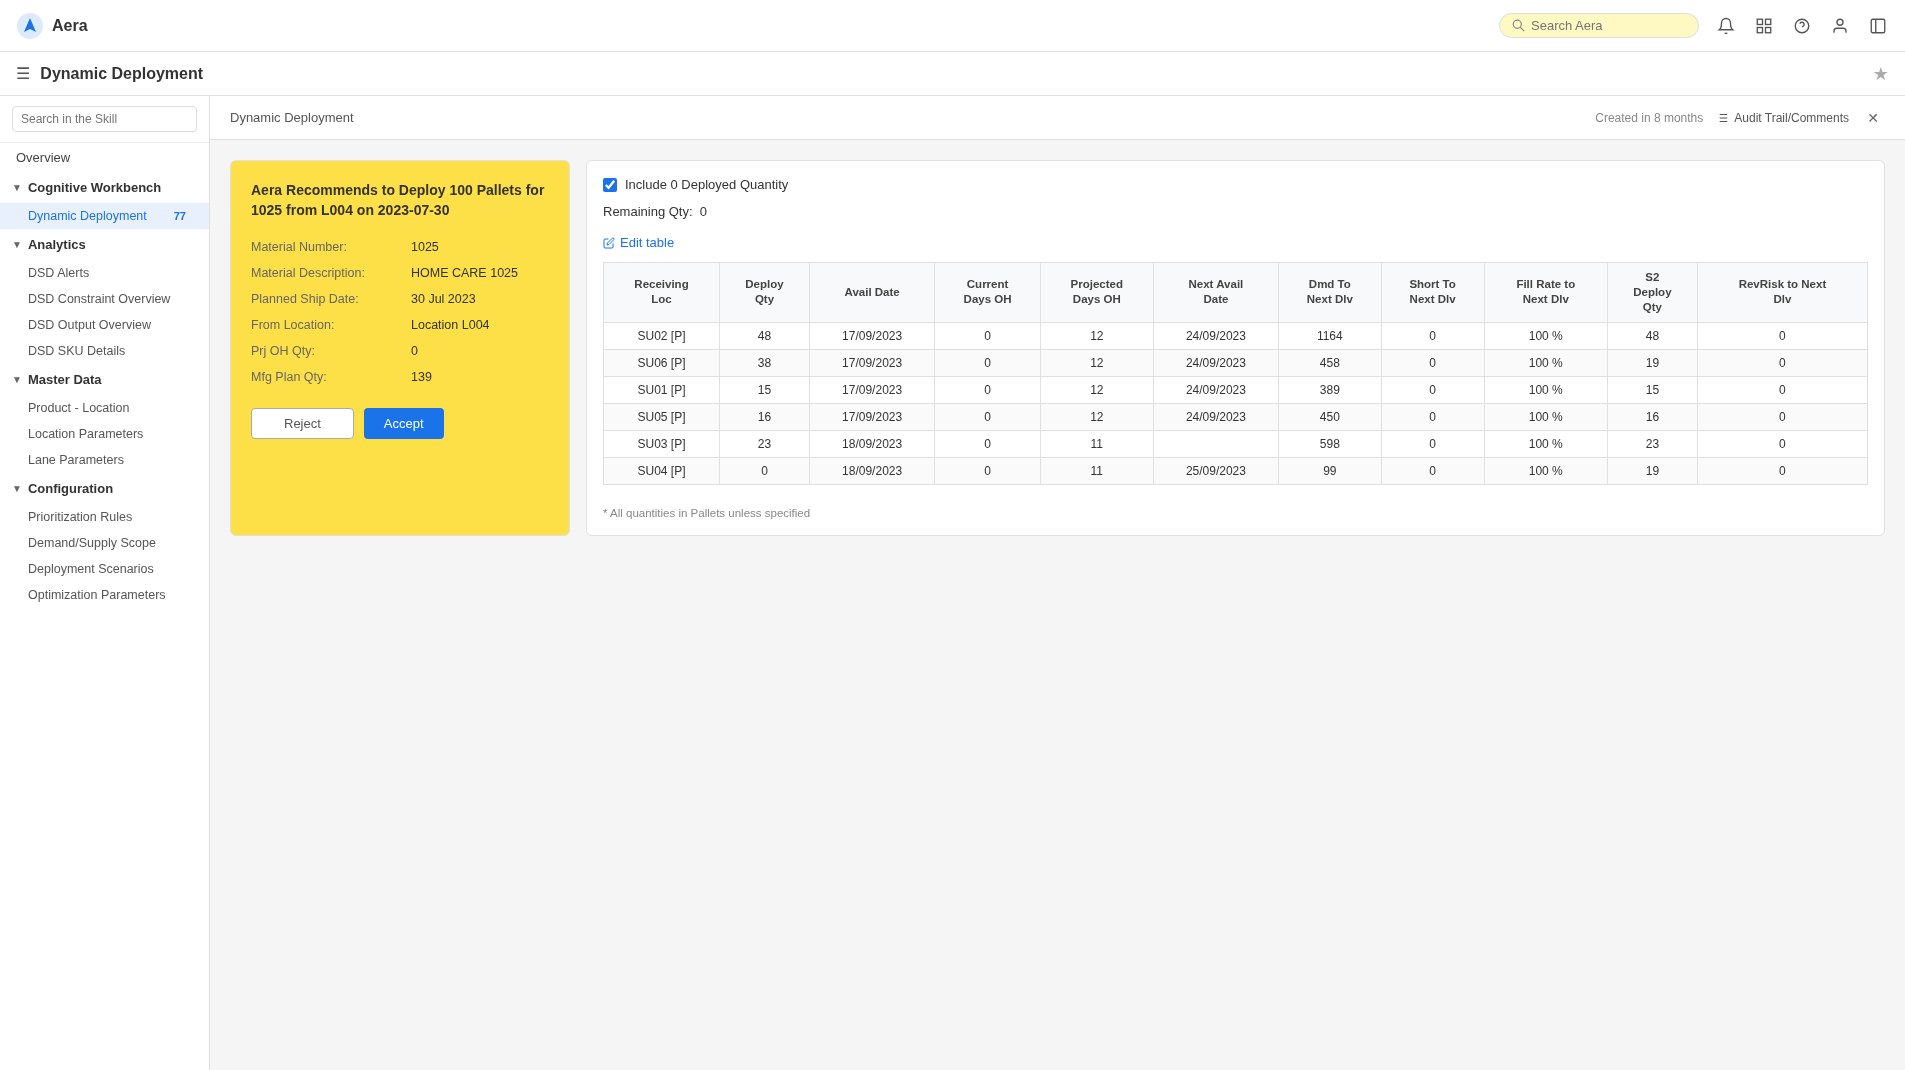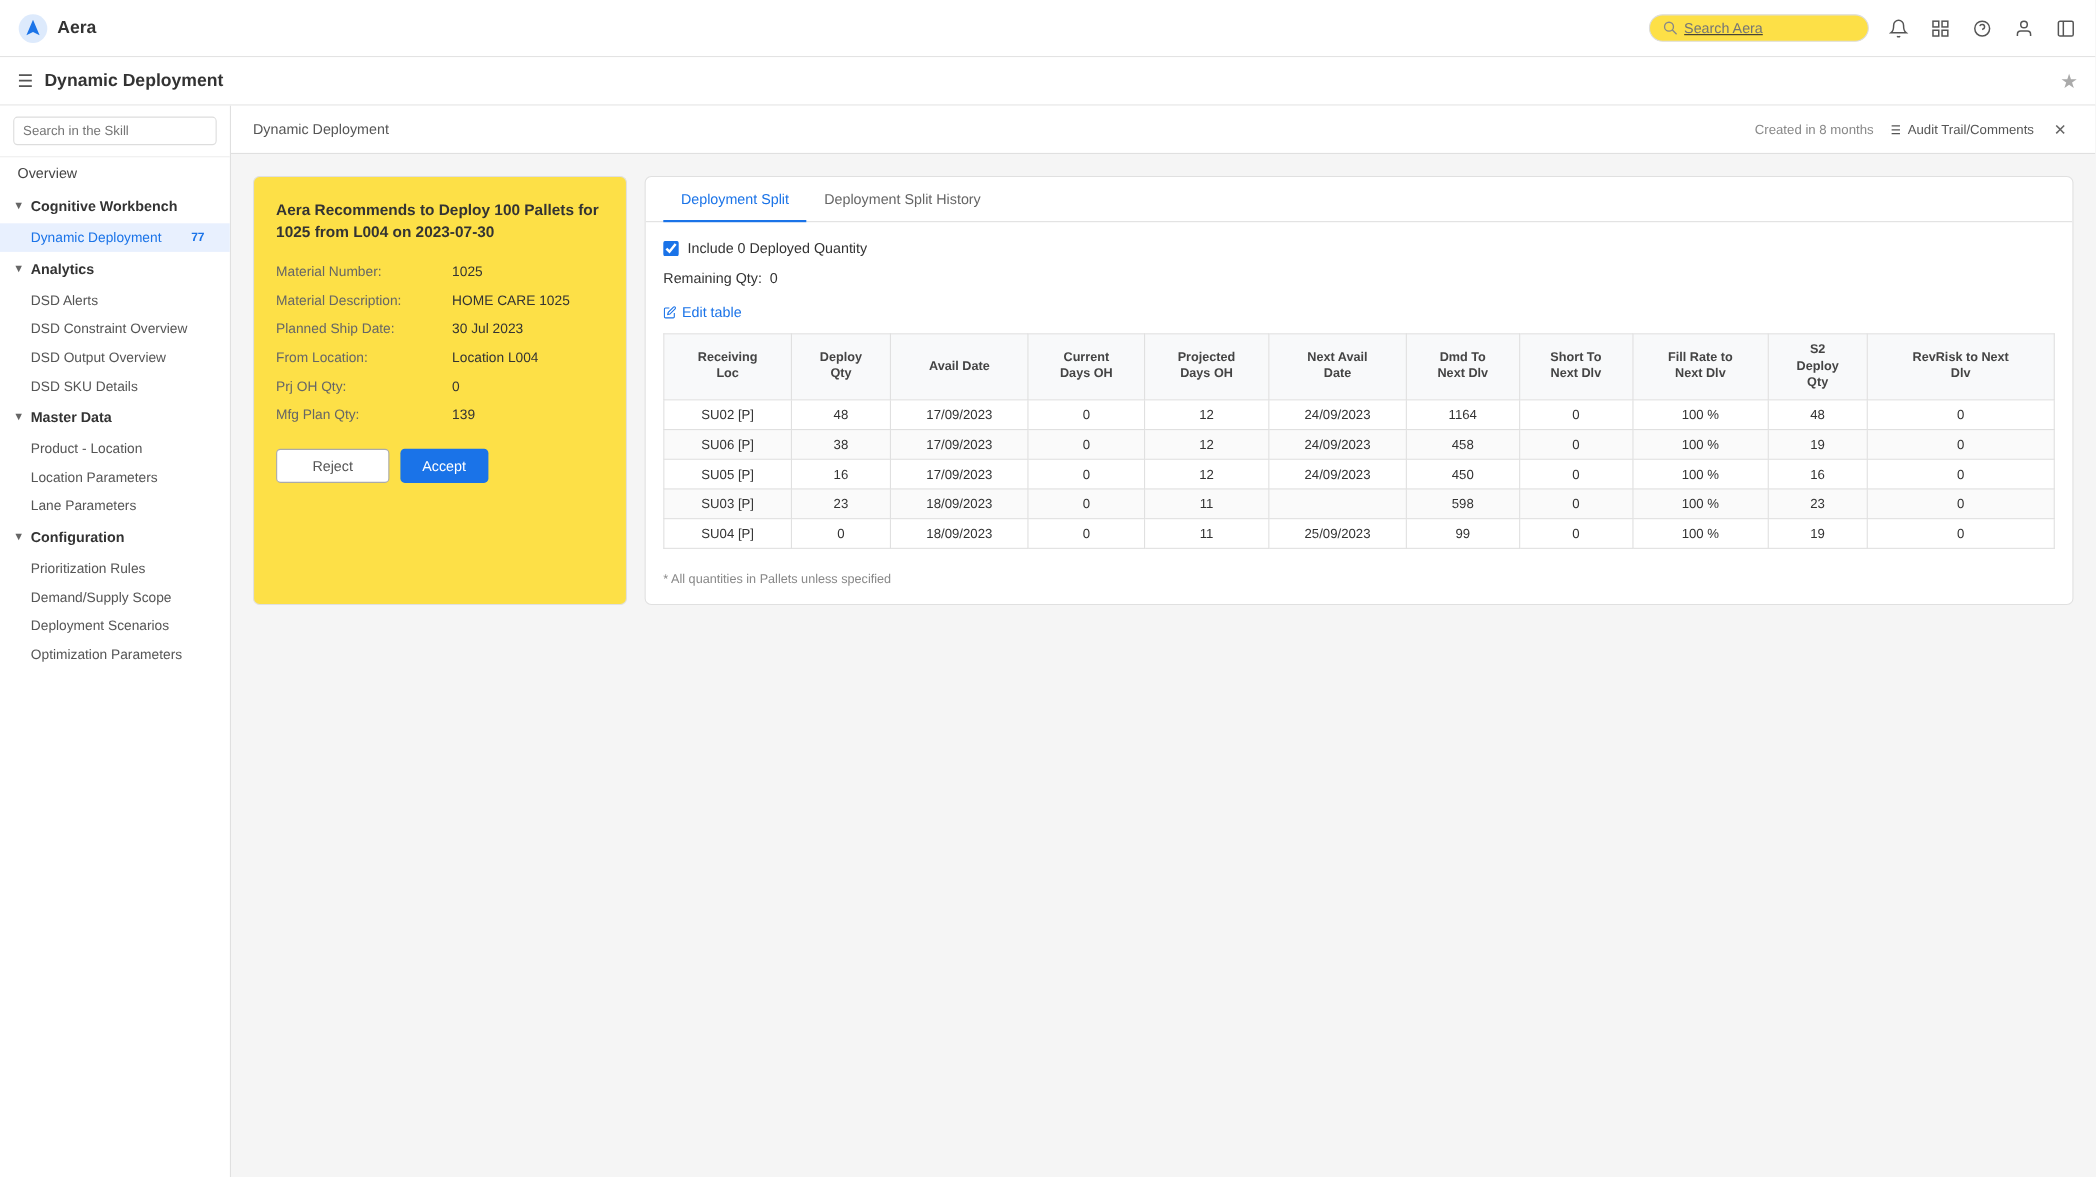--- a/index.html
+++ b/index.html
@@ -11,21 +11,21 @@
       background: #fff; border-bottom: 1px solid #e0e0e0;
       padding: 0 16px; height: 52px;
     }
     .top-nav-left { display: flex; align-items: center; gap: 8px; }
     .app-logo { width: 28px; height: 28px; }
     .app-name { font-size: 16px; font-weight: 600; color: #333; }
     .top-nav-right { display: flex; align-items: center; gap: 16px; }
     .search-bar {
       display: flex; align-items: center; gap: 6px;
       border: 1px solid #ddd; border-radius: 20px;
-      padding: 4px 12px; width: 200px; background: #fde047; text-decoration: underline;
+      padding: 4px 12px; width: 200px; background: #fef9c3;
     }
     .search-bar input { border: none; outline: none; background: transparent; font-size: 13px; color: #555; width: 150px; }
     .nav-icon { width: 22px; height: 22px; display: flex; align-items: center; justify-content: center; cursor: pointer; color: #666; }
 
     
     .page-header {
       display: flex; align-items: center; justify-content: space-between;
       background: #fff; border-bottom: 1px solid #e0e0e0;
       padding: 0 16px; height: 44px;
     }
@@ -344,28 +344,20 @@
           <span class="rec-value">139</span>
         </div>
 
         <div class="rec-actions">
           <button class="btn-reject">Reject</button>
           <button class="btn-accept">Accept</button>
         </div>
       </div>
 
       <div class="split-panel">
-        <div class="tabs">
-          <div class="tab active">
-            <span>Deployment Split</span>
-          </div>
-          <div class="tab">
-            <span>Deployment Split History</span>
-          </div>
-        </div>
         <div class="tab-content">
           <div class="checkbox-row">
             <input type="checkbox" checked="" style="">
             <span class="checkbox-label">Include 0 Deployed Quantity</span>
           </div>
           <div class="remaining-qty">
             <span>Remaining Qty:</span>
             &nbsp;<span>0</span>
           </div>
           <button class="edit-table-btn">
@@ -413,20 +405,33 @@
                   <td>0</td>
                   <td>12</td>
                   <td>24/09/2023</td>
                   <td>458</td>
                   <td>0</td>
                   <td>100 %</td>
                   <td>19</td>
                   <td>0</td>
                 </tr>
                 <tr>
+                  <td>SU01 [P]</td>
+                  <td>15</td>
+                  <td>17/09/2023</td>
+                  <td>0</td>
+                  <td>12</td>
+                  <td>24/09/2023</td>
+                  <td>389</td>
+                  <td>0</td>
+                  <td>100 %</td>
+                  <td>15</td>
+                  <td>0</td>
+                </tr>
+                <tr>
                   <td>SU05 [P]</td>
                   <td>16</td>
                   <td>17/09/2023</td>
                   <td>0</td>
                   <td>12</td>
                   <td>24/09/2023</td>
                   <td>450</td>
                   <td>0</td>
                   <td>100 %</td>
                   <td>16</td>

